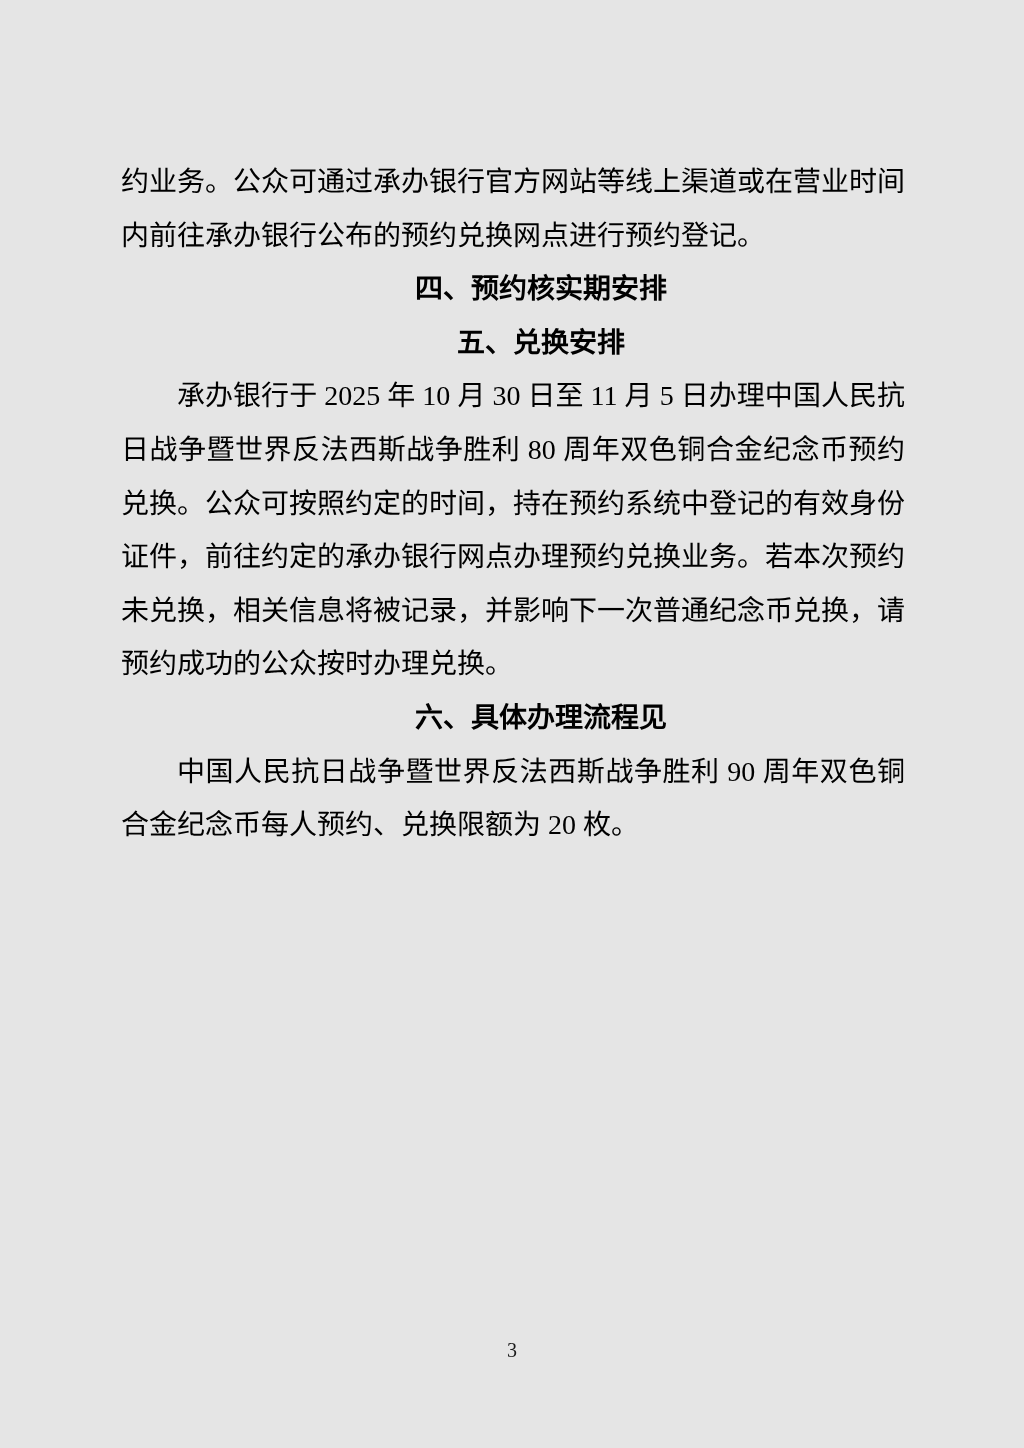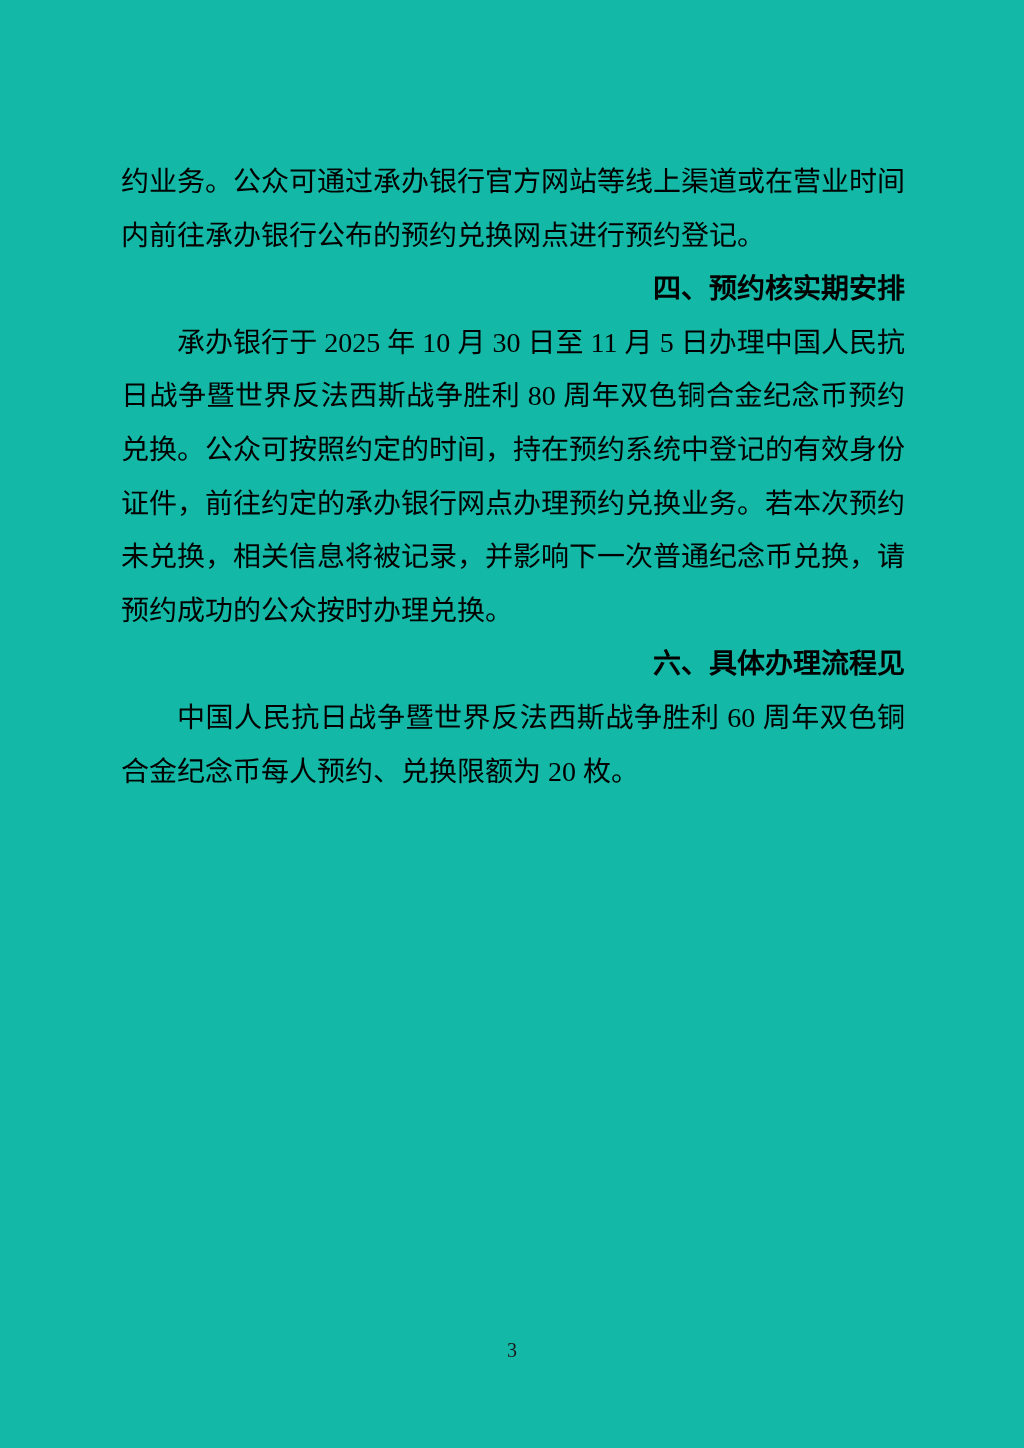--- a/index.html
+++ b/index.html
@@ -11,21 +11,21 @@
     height: 1448px;
     background: #ffffff;
     color: #000000;
     font-family: "Liberation Serif", "DejaVu Serif", serif;
     position: relative;
     overflow: hidden;
   }
   .page {
     position: absolute;
     inset: 0;
-    background: #14b8a6;
+    background: #e5e5e5;
   }
   .content {
     position: absolute;
     left: 121px;
     top: 155px;
     width: 784px;
     font-size: 28px;
     line-height: 53.6px;
     text-align: justify;
     text-justify: inter-ideograph;
@@ -39,21 +39,21 @@
   }
   .content p.continuation {
     text-indent: 0;
   }
   .content h2 {
     margin: 0;
     font-size: 28px;
     line-height: 53.6px;
     font-weight: 700;
     text-indent: 2em;
-    text-align: right;
+    text-align: center;
     font-family: "Liberation Sans", "DejaVu Sans", sans-serif;
   }
   .footer {
     position: absolute;
     left: 0;
     top: 1338px;
     width: 100%;
     text-align: center;
   }
   .page-number {
@@ -67,26 +67,27 @@
 <body>
 
 <div class="page">
   <main class="content">
 
     <p class="continuation">约业务。公众可通过承办银行官方网站等线上渠道或在营业时间内前往承办银行公布的预约兑换网点进行预约登记。</p>
 
     <h2>四、预约核实期安排</h2>
 
 
+    <h2>五、兑换安排</h2>
 
     <p>承办银行于 2025 年 10 月 30 日至 11 月 5 日办理中国人民抗日战争暨世界反法西斯战争胜利 80 周年双色铜合金纪念币预约兑换。公众可按照约定的时间，持在预约系统中登记的有效身份证件，前往约定的承办银行网点办理预约兑换业务。若本次预约未兑换，相关信息将被记录，并影响下一次普通纪念币兑换，请预约成功的公众按时办理兑换。</p>
 
 
     <h2>六、具体办理流程见</h2>
 
-    <p>中国人民抗日战争暨世界反法西斯战争胜利 60 周年双色铜合金纪念币每人预约、兑换限额为 20 枚。</p>
+    <p>中国人民抗日战争暨世界反法西斯战争胜利 90 周年双色铜合金纪念币每人预约、兑换限额为 20 枚。</p>
 
   </main>
 
   <footer class="footer">
     <span class="page-number">3</span>
   </footer>
 </div>
 
 </body></html>

